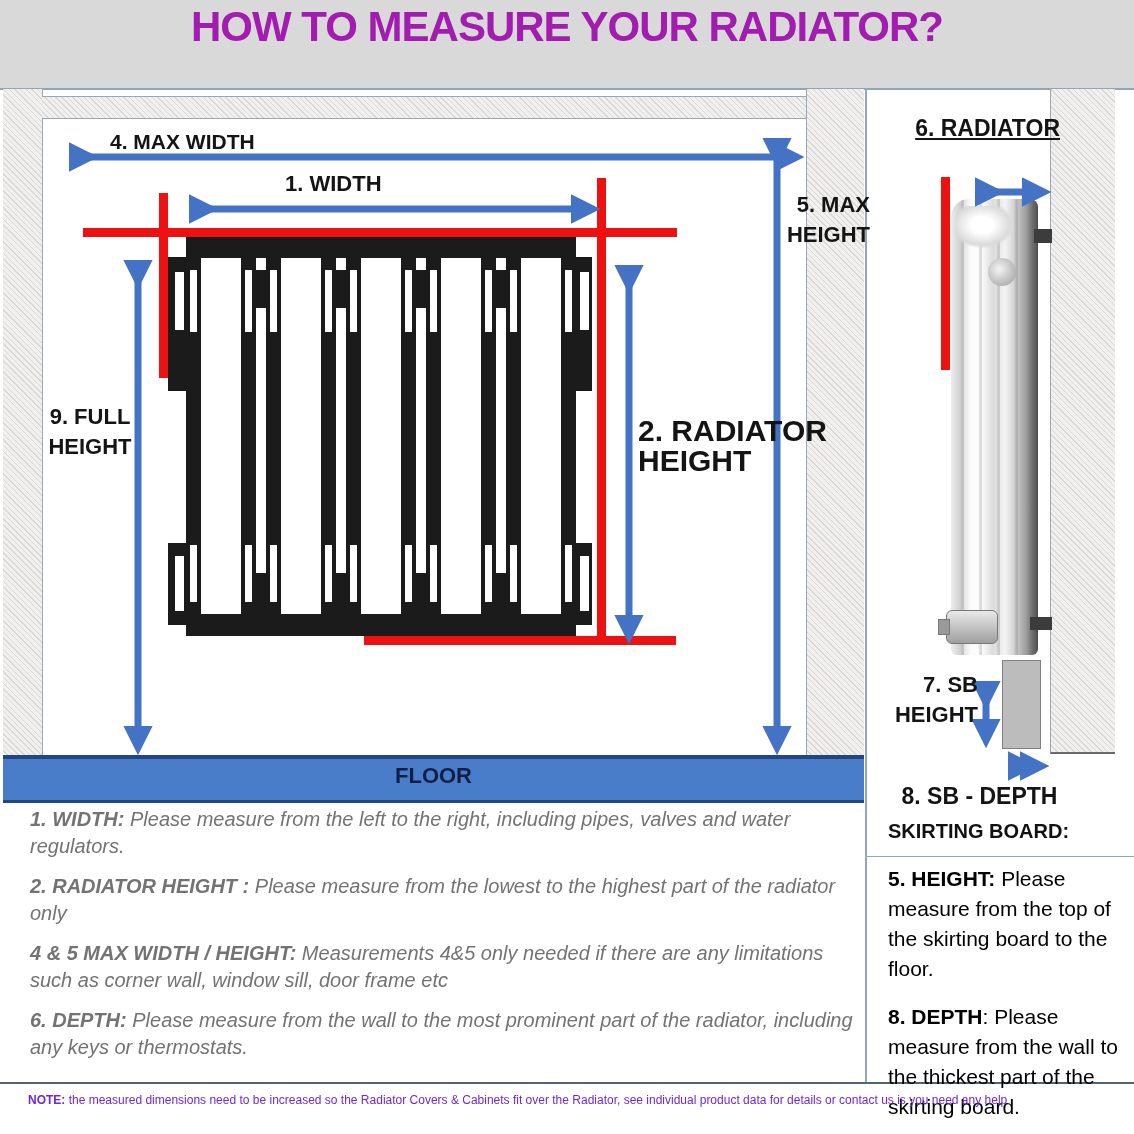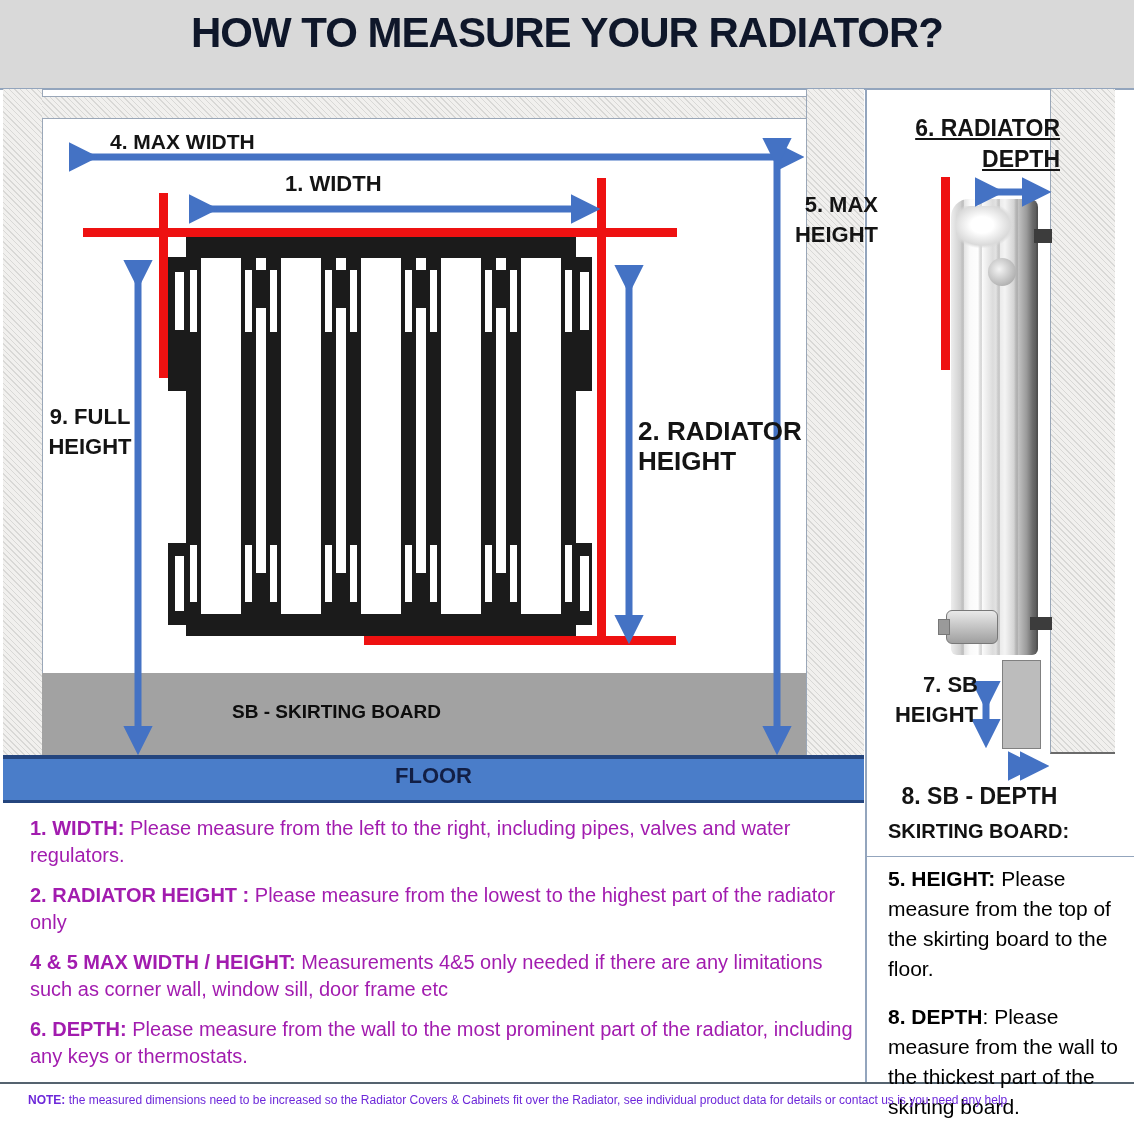--- a/index.html
+++ b/index.html
@@ -1,20 +1,20 @@
 <!DOCTYPE html>
 <html><head>
 <meta charset="utf-8">
 <style>
   html,body{margin:0;padding:0;background:#fff;}
   .stage{position:relative;width:1134px;height:1134px;background:#ffffff;overflow:hidden;
          font-family:"Liberation Sans",sans-serif;color:#111;}
   
   .header{position:absolute;left:0;top:0;width:1134px;height:88px;background:#d9d9d9;text-align:center;}
-  .title{padding-top:9px;font-size:42px;font-weight:800;letter-spacing:-1px;color:#0f172a;}
+  .title{padding-top:3px;font-size:42px;font-weight:800;letter-spacing:-1px;color:#a21caf;}
   .subtitle{margin-top:1px;font-size:26px;font-style:italic;font-weight:700;color:#101010;}
   
   .hatch{position:absolute;background-color:#f1f0ee;
     background-image:repeating-linear-gradient(45deg,rgba(0,0,0,0.10) 0px,rgba(0,0,0,0.10) 1px,transparent 1px,transparent 4px);}
   .wall-left{left:3px;top:89px;width:39px;height:668px;border-right:1px solid #9aa7b8;}
   .ceiling{left:42px;top:96px;width:764px;height:21px;border-top:1px solid #9aa7b8;border-bottom:1px solid #9aa7b8;}
   .wall-right-main{left:806px;top:89px;width:57px;height:668px;border-left:1px solid #9aa7b8;}
   .wall-right-panel{left:1050px;top:89px;width:64px;height:663px;border-left:1px solid #9aa7b8;border-bottom:2px solid #6a6a6a;}
   
   .line{position:absolute;background:#93a5bd;}
@@ -25,43 +25,43 @@
   
   .skirting-bar{position:absolute;left:42px;top:673px;width:764px;height:82px;background:#a2a2a2;}
   .skirting-bar span{position:absolute;left:190px;top:28px;font-size:19px;font-weight:700;color:#0d0d0d;}
   .floor-bar{position:absolute;left:3px;top:755px;width:861px;height:48px;background:#4a7dc9;
     border-top:4px solid #24457e;border-bottom:3px solid #24457e;box-sizing:border-box;text-align:center;}
   .floor-bar span{display:inline-block;margin-top:4px;font-size:22px;font-weight:800;color:#121f45;}
   
   .lbl{position:absolute;font-weight:700;color:#141414;white-space:nowrap;}
   .l-max-width{left:110px;top:130px;font-size:21px;}
   .l-width{left:285px;top:171px;width:130px;text-align:left;font-size:22px;}
-  .l-max-height{left:775px;top:190px;width:95px;text-align:right;font-size:22px;line-height:30px;padding-left:8px;}
+  .l-max-height{left:775px;top:190px;width:95px;text-align:right;font-size:22px;line-height:30px;}
   .l-full-height{left:38px;top:402px;width:104px;text-align:center;font-size:22px;line-height:30px;}
-  .l-rad-height{left:638px;top:416px;font-size:26px;line-height:30px;}
+  .l-rad-height{left:638px;top:416px;font-size:30px;line-height:30px;}
   .l-depth-title{left:885px;top:113px;width:175px;text-align:right;font-size:23px;line-height:31px;text-decoration:underline;}
   .l-sb-height{left:878px;top:670px;width:100px;text-align:right;font-size:22px;line-height:30px;}
   .l-sb-depth{left:872px;top:783px;width:215px;text-align:center;font-size:23px;}
   
   .photo{position:absolute;left:951px;top:199px;width:87px;height:456px;
     background:linear-gradient(to right,#ededed 0%,#d2d2d2 10%,#fafafa 22%,#ffffff 34%,#dcdcdc 48%,#f4f4f4 62%,#c8c8c8 76%,#9a9a9a 87%,#6b6b6b 94%,#4b4b4b 100%);
     border-radius:18px 8px 6px 6px;}
   .photo::before{content:"";position:absolute;inset:0;border-radius:inherit;
     background:repeating-linear-gradient(90deg,transparent 0 9px,rgba(110,110,110,0.25) 11px 13px,transparent 13px 18px);}
   .photo::after{content:"";position:absolute;left:5px;top:7px;width:58px;height:42px;
     background:radial-gradient(ellipse at 45% 45%,#ffffff 25%,#dadada 62%,rgba(218,218,218,0) 72%);}
   .bolt{position:absolute;left:988px;top:258px;width:28px;height:28px;border-radius:50%;
     background:radial-gradient(circle at 40% 40%,#f4f4f4,#b4b4b4 70%,#8d8d8d);}
   .valve{position:absolute;left:946px;top:610px;width:50px;height:32px;
     background:linear-gradient(to bottom,#e9e9e9,#9f9f9f);border:1px solid #787878;border-radius:6px;}
   .valve::before{content:"";position:absolute;left:-9px;top:8px;width:10px;height:14px;background:#9a9a9a;border:1px solid #777;}
   .sb-block{position:absolute;left:1002px;top:660px;width:37px;height:87px;background:#bcbcbc;border:1px solid #808080;}
   
   .instructions{position:absolute;left:30px;top:802px;width:833px;}
-  .instructions p{margin:13px 0 13px;font-size:20px;line-height:27px;color:#a21caf;}
+  .instructions p{margin:4px 0 13px;font-size:20px;line-height:27px;color:#737373;font-style:italic;}
   .instructions b{font-weight:700;}
   .skirt-heading{position:absolute;left:888px;top:820px;font-size:20px;font-weight:700;}
   .skirt-notes{position:absolute;left:888px;top:864px;width:237px;}
   .skirt-notes p{margin:0 0 18px;font-size:21px;line-height:30px;color:#000;}
   .note{position:absolute;left:28px;top:1091px;width:1100px;font-size:12px;line-height:19.5px;color:#6d28d9;}
   .note b{font-weight:700;}
   
   .overlay{position:absolute;left:0;top:0;pointer-events:none;}
 </style>
 </head>
@@ -76,23 +76,20 @@
   <div class="line line-top"></div>
   <div class="line sep-v"></div>
   <div class="line rule-bottom"></div>
   <div class="line rule-notes"></div>
 
   <div class="hatch wall-left"></div>
   <div class="hatch ceiling"></div>
   <div class="hatch wall-right-main"></div>
   <div class="hatch wall-right-panel"></div>
 
-  <div class="skirting-bar">
-    <span>SB - SKIRTING BOARD</span>
-  </div>
   <div class="floor-bar">
     <span>FLOOR</span>
   </div>
 
   <div class="photo"></div>
   <div class="bolt"></div>
   <div class="valve"></div>
   <div class="sb-block"></div>
 
   <svg class="overlay" width="1134" height="1134" viewBox="0 0 1134 1134">
@@ -190,21 +187,20 @@
     <div>9. FULL</div>
     <div>HEIGHT</div>
   </div>
   <div class="lbl l-rad-height">
     <div>2. RADIATOR</div>
     <div>HEIGHT</div>
   </div>
 
   <div class="lbl l-depth-title">
     <div>6. RADIATOR</div>
-    <div>DEPTH</div>
   </div>
   <div class="lbl l-sb-height">
     <div>7. SB</div>
     <div>HEIGHT</div>
   </div>
   <div class="lbl l-sb-depth">8. SB - DEPTH</div>
 
   <div class="instructions">
     <p><b>1. WIDTH:</b><span> Please measure from the left to the right, including pipes, valves and water regulators.</span></p>
     <p><b>2. RADIATOR HEIGHT :</b><span> Please measure from the lowest to the highest part of the radiator only</span></p>

